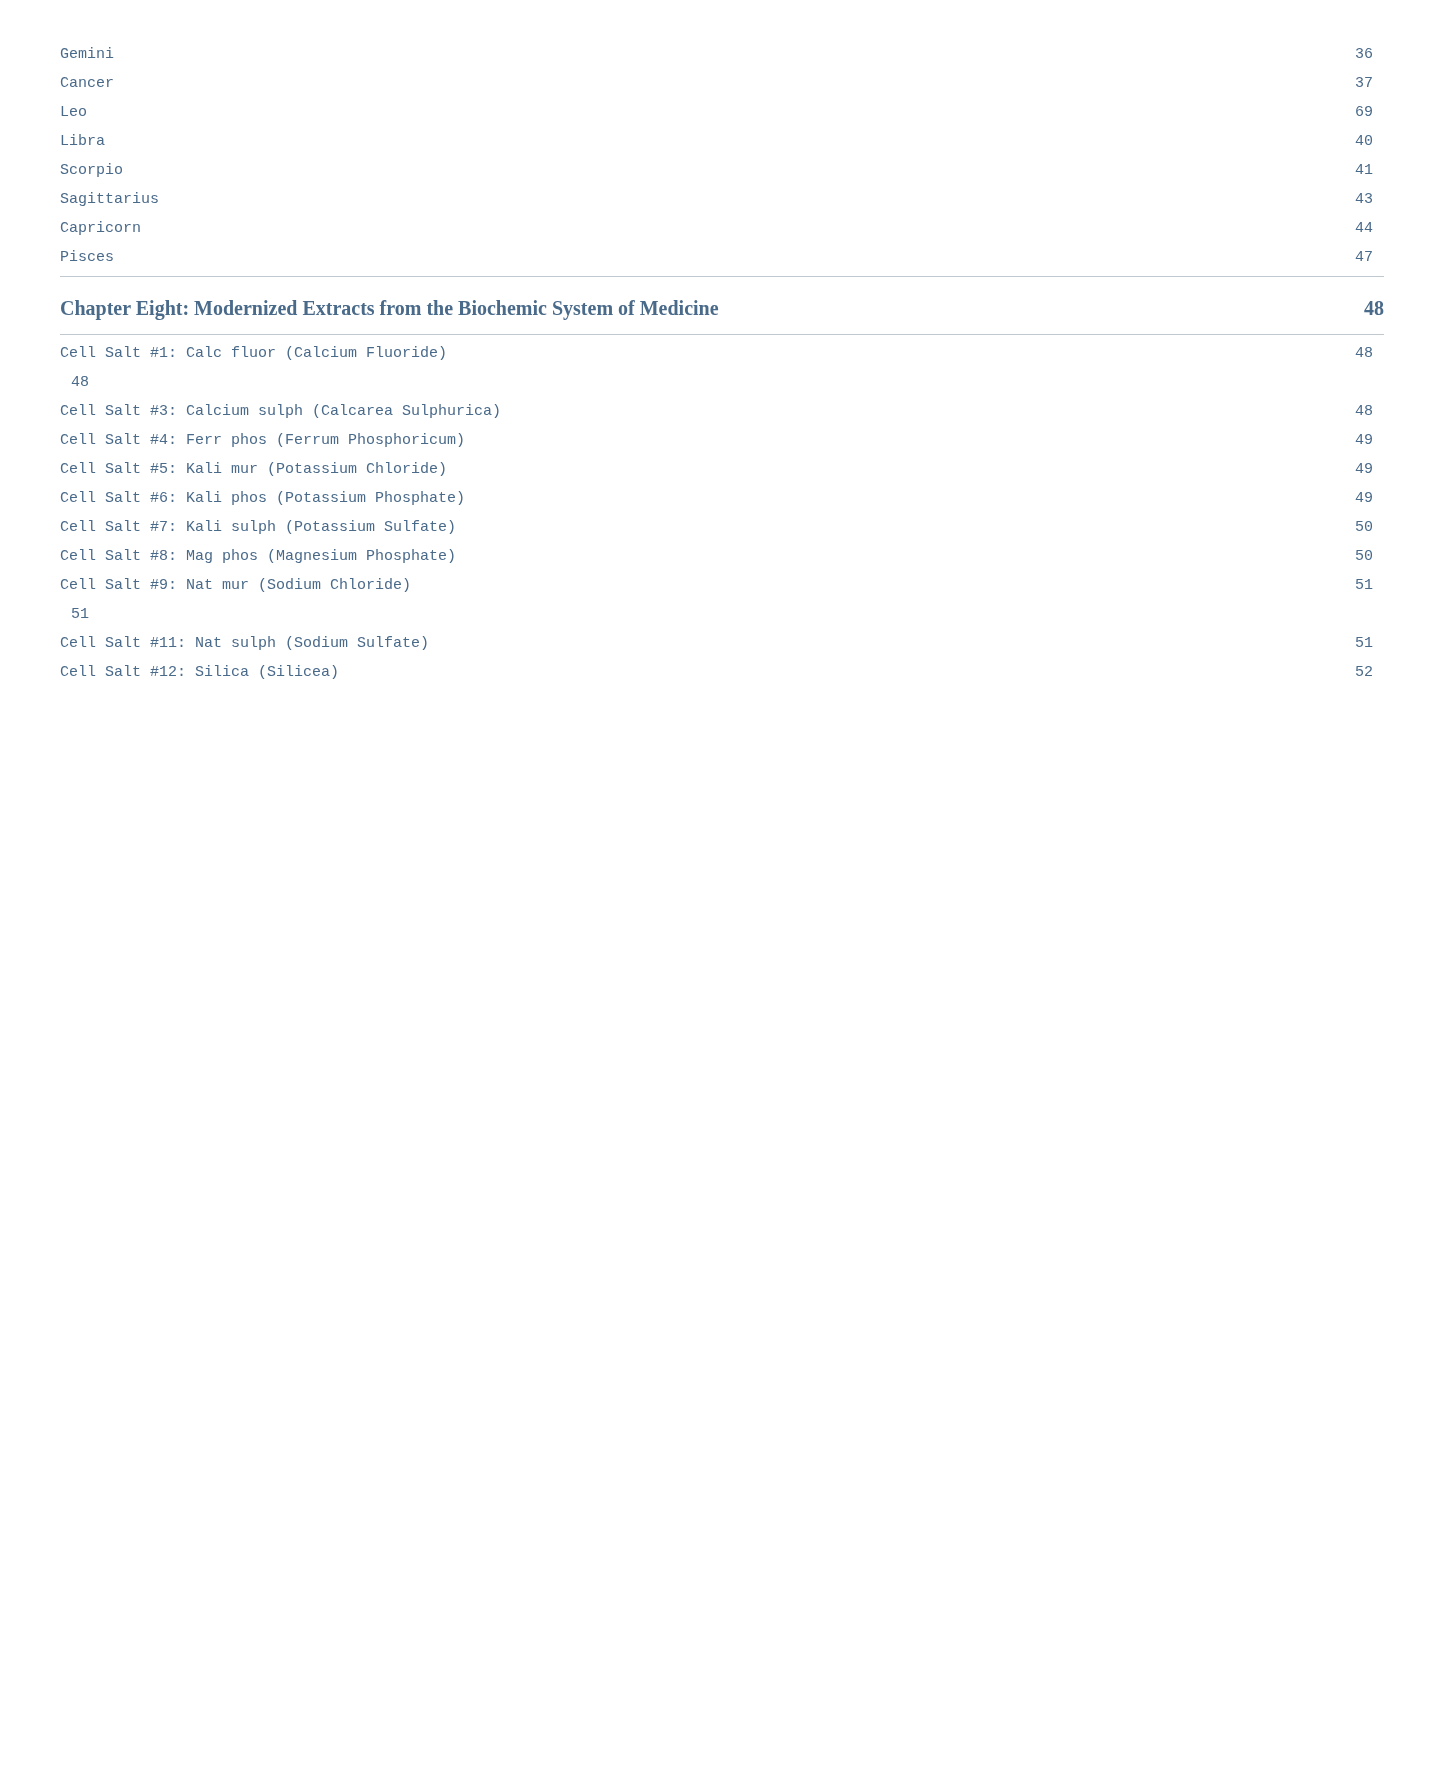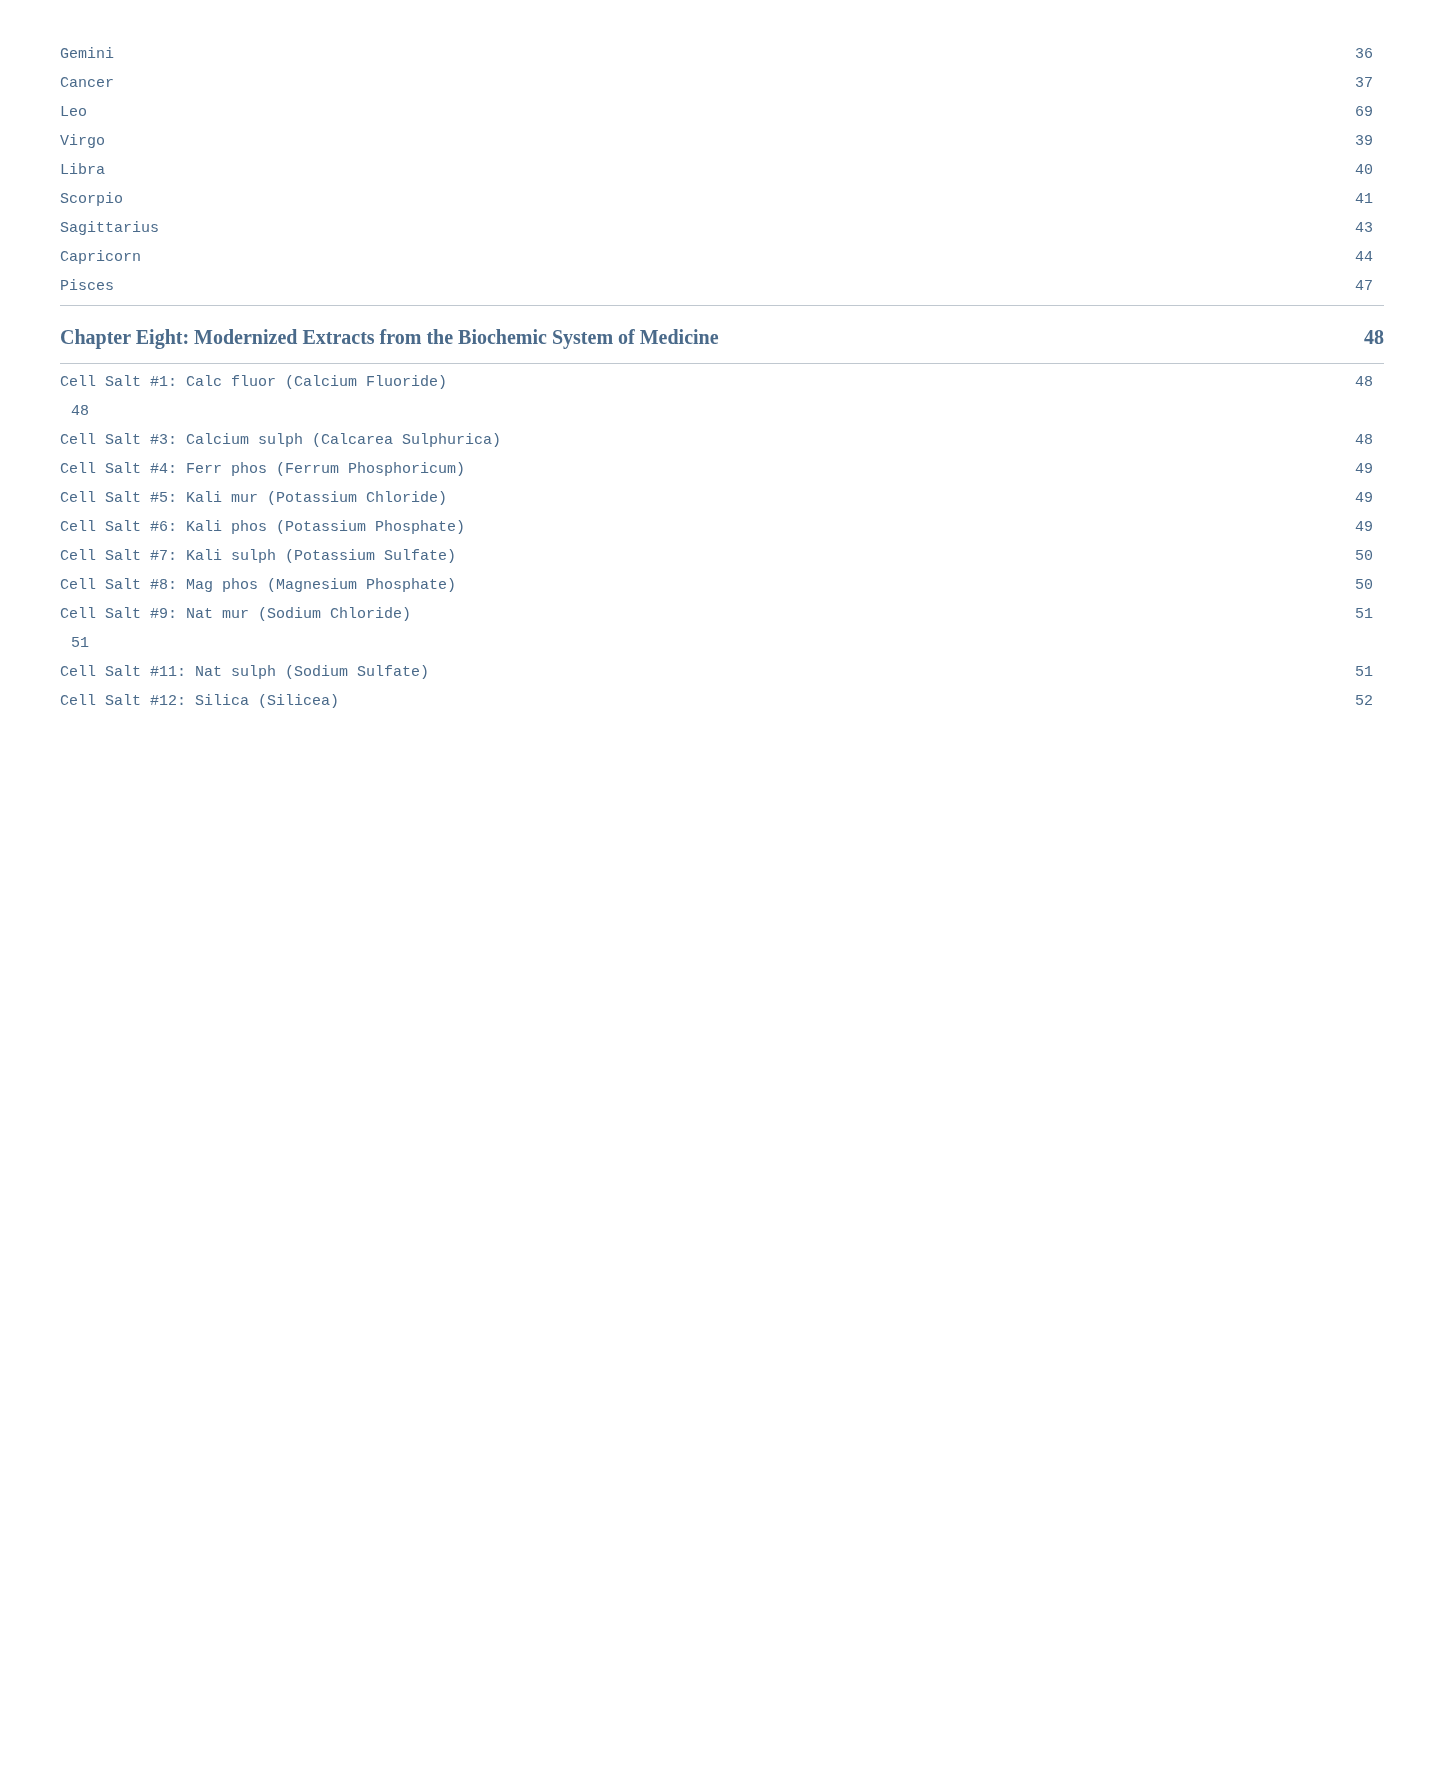--- a/index.html
+++ b/index.html
@@ -79,24 +79,20 @@
       </div>
       <div class="toc-entry">
         <span class="entry-title">Cancer</span>
         <span class="entry-page">37</span>
       </div>
       <div class="toc-entry">
         <span class="entry-title">Leo</span>
         <span class="entry-page">69</span>
       </div>
       <div class="toc-entry">
-        <span class="entry-title">Virgo</span>
-        <span class="entry-page">39</span>
-      </div>
-      <div class="toc-entry">
         <span class="entry-title">Libra</span>
         <span class="entry-page">40</span>
       </div>
       <div class="toc-entry">
         <span class="entry-title">Scorpio</span>
         <span class="entry-page">41</span>
       </div>
       <div class="toc-entry">
         <span class="entry-title">Sagittarius</span>
         <span class="entry-page">43</span>

